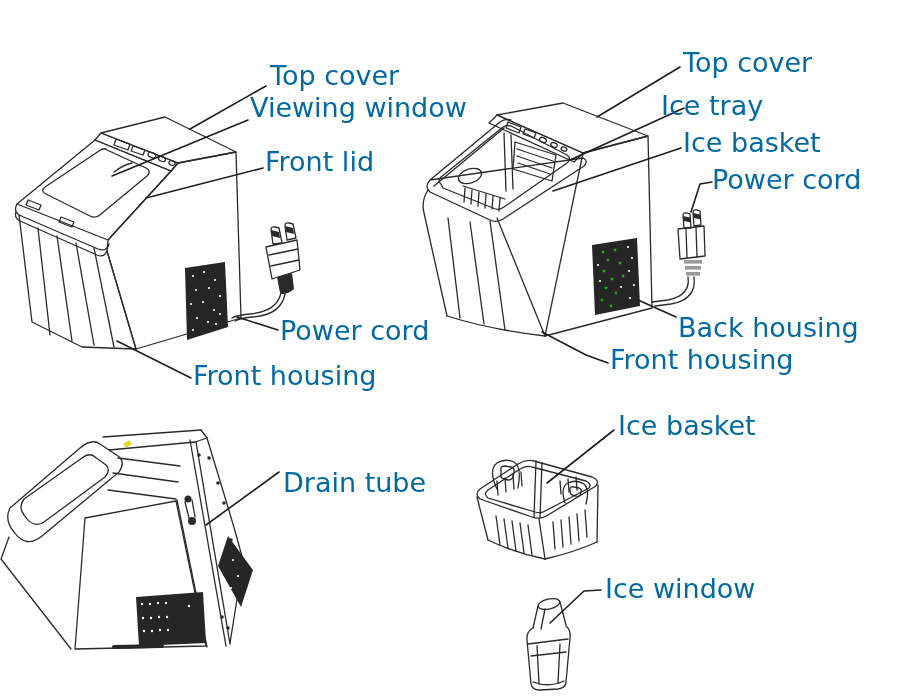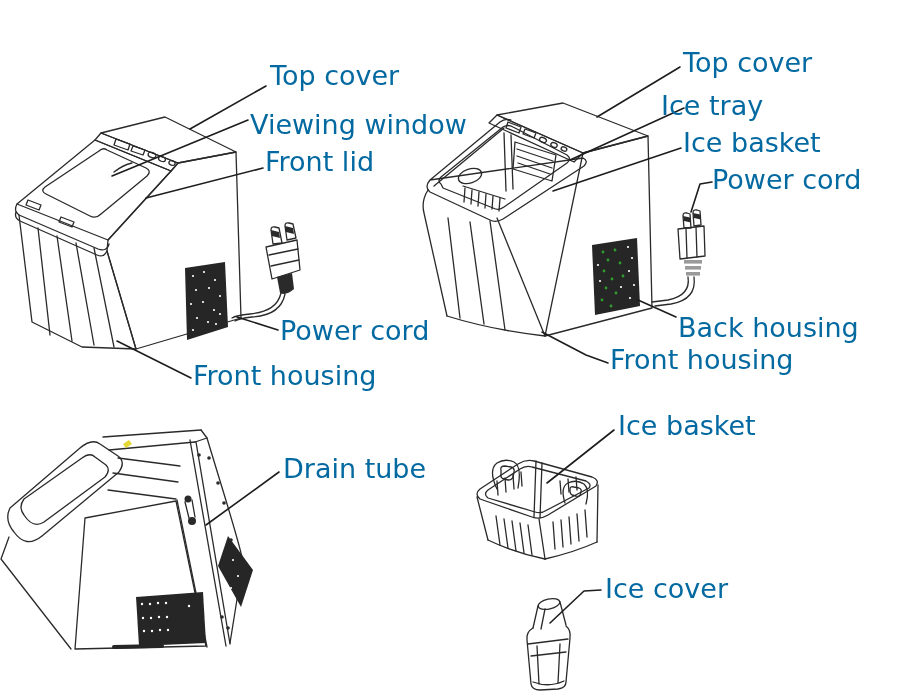--- a/index.html
+++ b/index.html
@@ -302,25 +302,25 @@
       <path d="M676,317 L638,300"></path>
       <path d="M608,363 L586,355 L542,332"></path>
       <path d="M279,472 L206,525"></path>
       <path d="M614,430 L547,483"></path>
       <path d="M601,590 L584,591 L550,623"></path>
     </g>
   </g>
 </svg>
 
 <div class="label" style="left:270px;top:62px">Top cover</div>
-<div class="label" style="left:250px;top:111px">Viewing window</div>
+<div class="label" style="left:250px;top:94px">Viewing window</div>
 <div class="label" style="left:265px;top:148px">Front lid</div>
 <div class="label" style="left:280px;top:317px">Power cord</div>
 <div class="label" style="left:193px;top:362px">Front housing</div>
 <div class="label" style="left:683px;top:49px">Top cover</div>
 <div class="label" style="left:661px;top:92px">Ice tray</div>
 <div class="label" style="left:683px;top:129px">Ice basket</div>
 <div class="label" style="left:712px;top:166px">Power cord</div>
 <div class="label" style="left:678px;top:314px">Back housing</div>
 <div class="label" style="left:610px;top:346px">Front housing</div>
-<div class="label" style="left:283px;top:455px">Drain tube</div>
+<div class="label" style="left:283px;top:469px">Drain tube</div>
 <div class="label" style="left:618px;top:412px">Ice basket</div>
-<div class="label" style="left:605px;top:575px">Ice cover</div>
+<div class="label" style="left:605px;top:575px">Ice window</div>
 
 </body></html>

